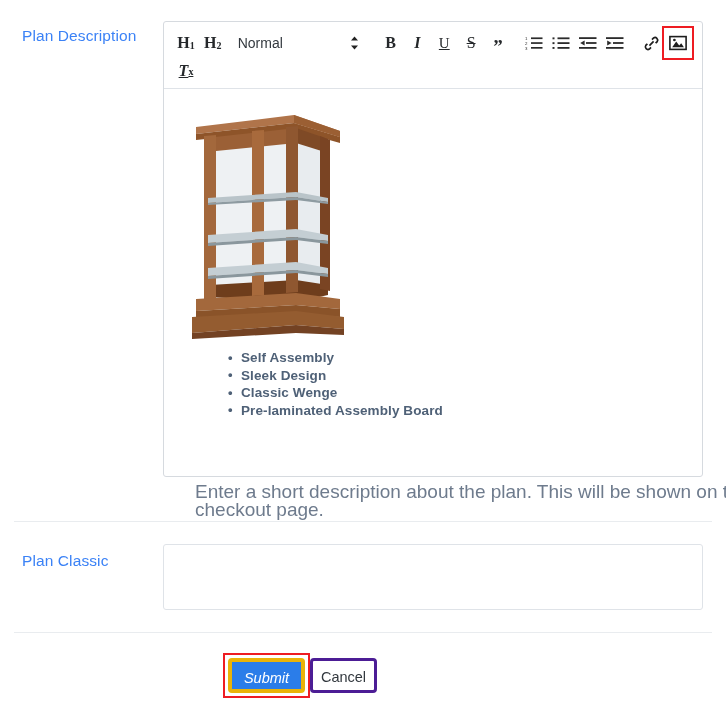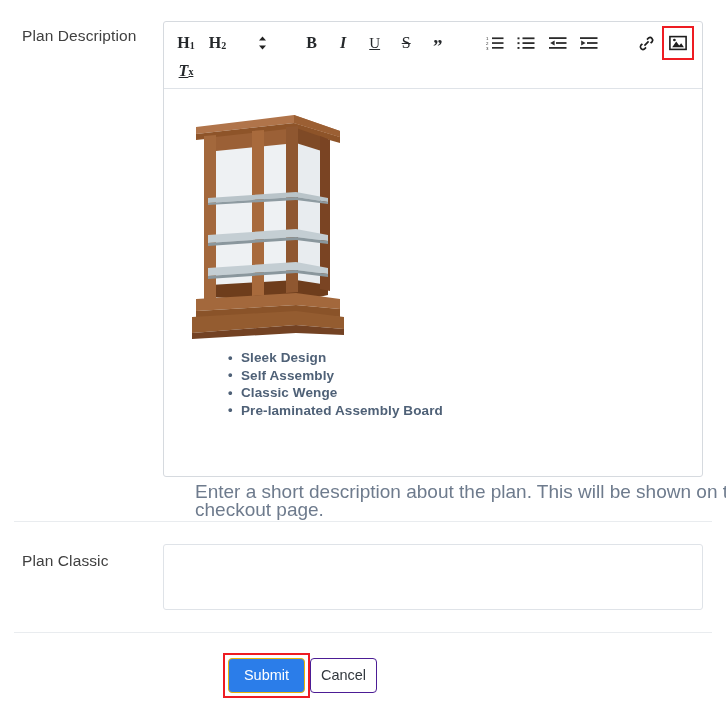--- a/index.html
+++ b/index.html
@@ -13,21 +13,21 @@
     position: relative;
     font-family: "Liberation Sans", sans-serif;
     color: #3e4b5b;
     overflow: hidden;
   }
 
   .field-label {
     position: absolute;
     font-size: 15.5px;
     line-height: 22px;
-    color: #404040;
+    color: #3b82f6;
     letter-spacing: 0.1px;
   }
 
   
   .divider {
     position: absolute;
     left: 14px;
     width: 698px;
     height: 1px;
     background: #e9ecef;
@@ -190,26 +190,27 @@
     font-size: 14.5px;
     border-radius: 4px;
     height: 35px;
     line-height: 33px;
     text-align: center;
     cursor: pointer;
     padding: 0;
   }
   .btn-primary {
     background: #2b7de9;
-    border: 1px solid #eab308;
+    border: 4px solid #eab308;
     color: #ffffff;
+    font-style: italic;
   }
   .btn-default {
     background: #ffffff;
-    border: 1px solid #4c1d95;
+    border: 3px solid #4c1d95;
     color: #32383e;
   }
 
   svg { display: block; }
 </style>
 </head>
 <body>
 
 <div class="field-label" style="left:22px; top:25px; width:120px;">
   <span>Plan Description</span>
@@ -225,20 +226,23 @@
           <sub>1</sub>
       </span>
       <span class="tb-gap-sm"></span>
       <span class="tb-btn hbtn">
         <span>H</span>
           <sub>2</sub>
       </span>
 
       <span class="tb-gap-md"></span>
 
+      <span class="tb-btn" style="min-width:110px; justify-content:flex-start;">
+        <span class="picker-label">Normal</span>
+      </span>
       <span class="tb-btn picker-arrows">
         <svg width="11" height="16" viewBox="0 0 11 16" aria-hidden="true">
           <path d="M5.5 1.5 L9 5.6 L2 5.6 Z" fill="#222"></path>
           <path d="M5.5 14.5 L9 10.4 L2 10.4 Z" fill="#222"></path>
         </svg>
       </span>
 
       <span class="tb-gap-md"></span>
 
       <span class="tb-btn bold-b" style="margin-left:4px;">
@@ -367,22 +371,22 @@
         <polygon points="30,173 118,167 150,171 150,174 118,170 30,176" fill="#8a979d"></polygon>
 
         <polygon points="18,196 118,190 162,196 162,206 118,202 18,208" fill="#a3683c"></polygon>
         <polygon points="18,208 118,202 162,206 162,214 118,212 18,220" fill="#8a5329"></polygon>
         <polygon points="14,214 118,208 166,214 166,226 118,222 14,230" fill="#945c30"></polygon>
         <polygon points="14,230 118,222 166,226 166,232 118,230 14,236" fill="#734223"></polygon>
       </svg>
     </div>
 
     <ul class="feature-list">
+      <li>Self Assembly</li>
       <li>Sleek Design</li>
-      <li>Self Assembly</li>
       <li>Classic Wenge</li>
       <li>Pre-laminated Assembly Board</li>
     </ul>
   </div>
 </div>
 
 <div class="help-text" style="top:483px;">
   <span>Enter a short description about the plan. This will be shown on the checkout page.</span>
 </div>
 

